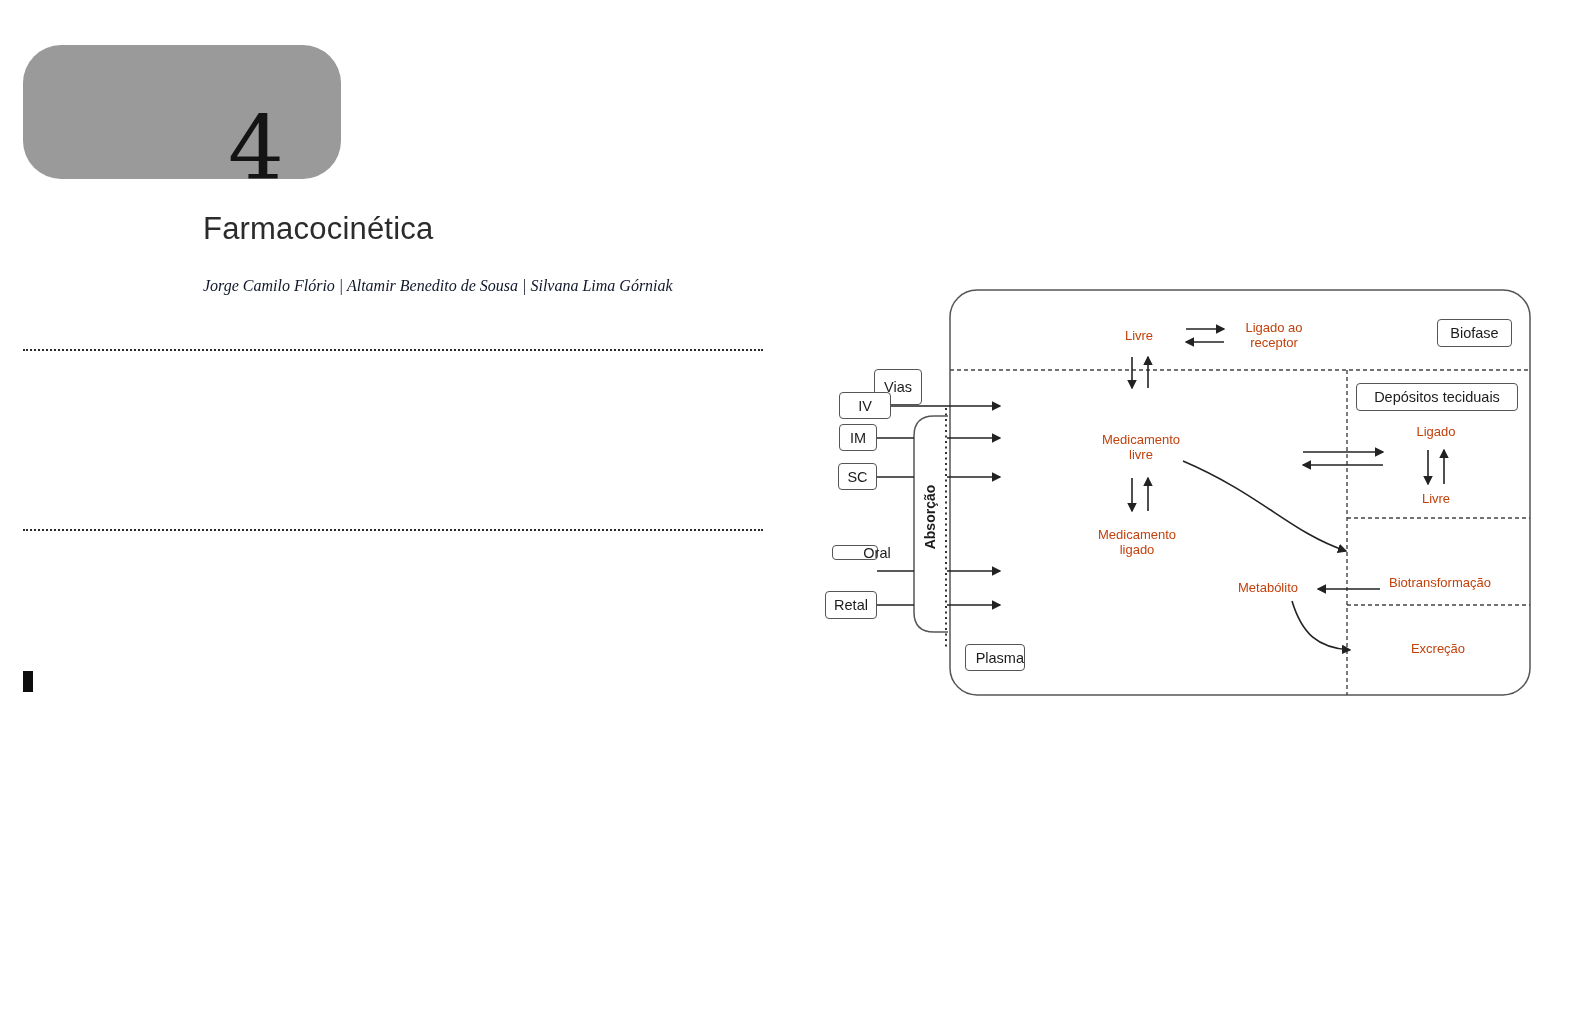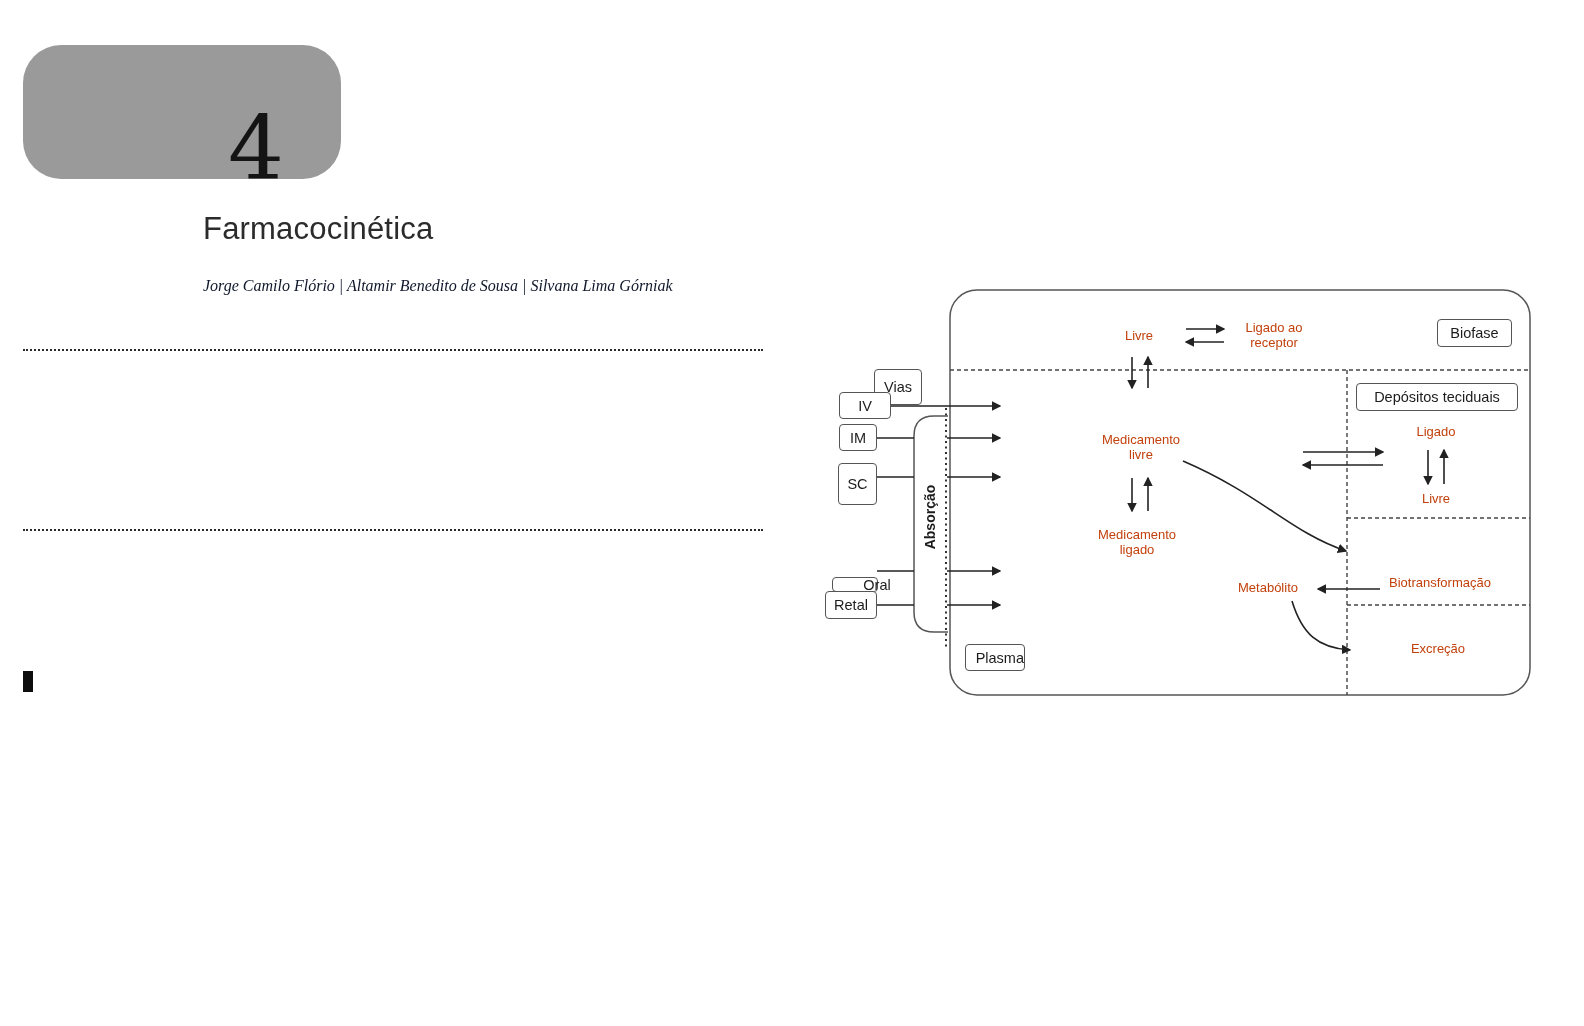--- a/index.html
+++ b/index.html
@@ -133,24 +133,24 @@
   </div>
   <div class="dbox" style="left:1356px;top:383px;width:162px;height:28px;">
     <span>Depósitos teciduais</span>
   </div>
   <div class="dbox" style="left:839px;top:392px;width:52px;height:27px;">
     <span>IV</span>
   </div>
   <div class="dbox" style="left:839px;top:424px;width:38px;height:27px;">
     <span>IM</span>
   </div>
-  <div class="dbox" style="left:838px;top:463px;width:39px;height:42px;">
+  <div class="dbox" style="left:838px;top:463px;width:39px;height:27px;">
     <span>SC</span>
   </div>
-  <div class="dbox" style="left:832px;top:577px;width:45px;height:15px;padding-left:44px;">
+  <div class="dbox" style="left:832px;top:545px;width:45px;height:15px;padding-left:44px;">
     <span>Oral</span>
   </div>
   <div class="dbox" style="left:825px;top:591px;width:52px;height:28px;">
     <span>Retal</span>
   </div>
   <div class="dbox" style="left:965px;top:644px;width:60px;height:27px;justify-content:flex-end;">
     <span>Plasma</span>
   </div>
 
   <div class="rot">Absorção</div>

